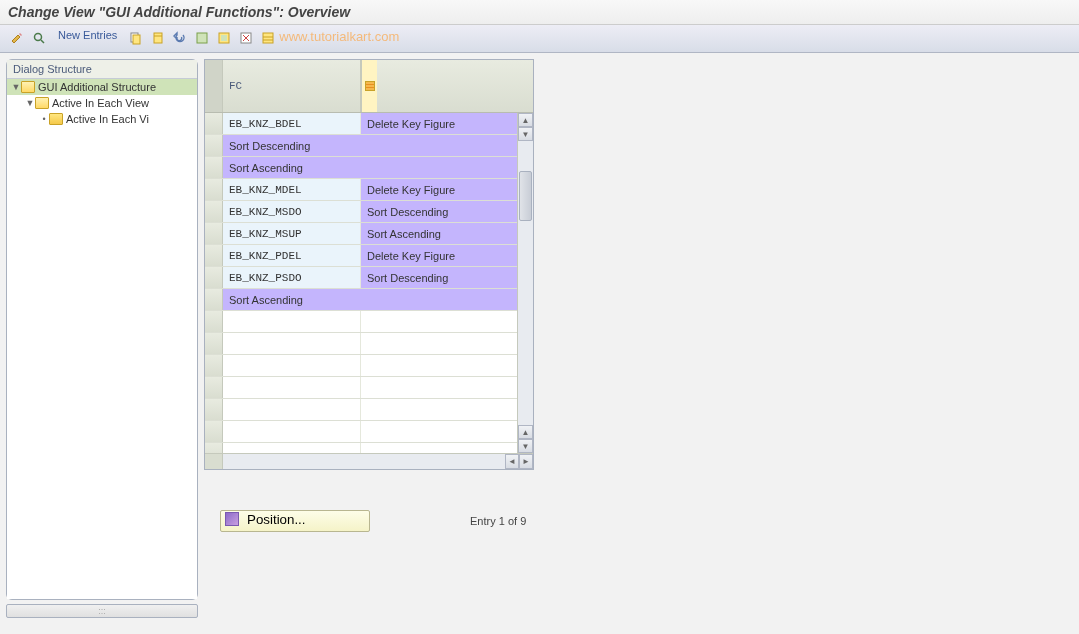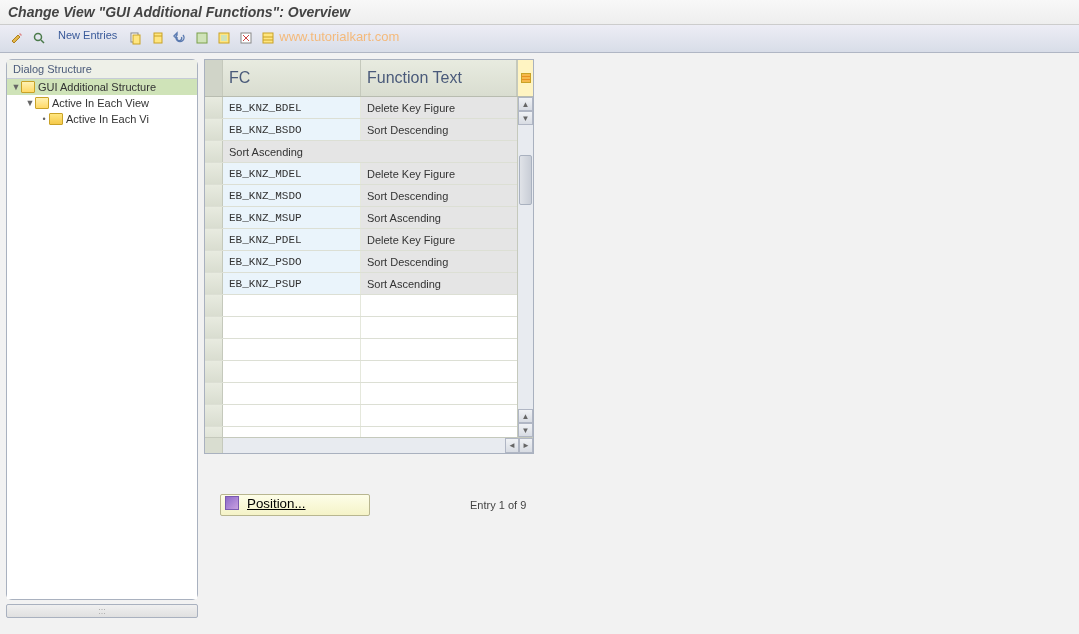--- a/index.html
+++ b/index.html
@@ -129,24 +129,25 @@
       background: #fff;
       display: flex;
       flex-direction: column;
     }
     .table-header {
       display: flex;
       background: linear-gradient(to bottom, #e8ebe0, #d9ddd0);
       border-bottom: 1px solid #b8bcb0;
     }
     .th {
-      padding: 9px 6px;
+      padding: 20px 6px;
       border-right: 1px solid #c5c9bc;
       color: #4a5a7a;
-      font-size: 16px;
+      font-size: 11px;
+      font-family: Liberation Mono, monospace;
     }
     .th-sel { width: 18px; background: #d0d4c8; }
     .th-fc { width: 138px; }
     .th-ft { flex: 1; }
     .th-cfg {
       width: 16px;
       background: #fff4c2;
       border-left: 1px solid #c5c9bc;
       display:flex;align-items:center;justify-content:center;
       cursor: pointer;
@@ -182,21 +183,21 @@
       background: #eaf4fb;
       height: 100%;
       display: flex;
       align-items: center;
       font-family: "Courier New", monospace;
       font-size: 11px;
     }
     .td-ft {
       flex: 1;
       padding: 0 6px;
-      background: #e5e5e5;
+      background: #c4b5fd;
       height: 100%;
       display: flex;
       align-items: center;
     }
     .trow.empty .td-fc, .trow.empty .td-ft { background: #fff; }
     .vscroll {
       width: 16px;
       background: #e8ebf0;
       border-left: 1px solid #c5c9bc;
       display: flex;
@@ -248,21 +249,20 @@
       display: inline-flex;
       align-items: center;
       height: 22px;
       background: linear-gradient(to bottom, #fdfde8, #f5f3c8);
       border: 1px solid #b8b690;
       border-radius: 2px;
       padding: 0 10px 4px 4px;
       gap: 8px;
       cursor: pointer;
       min-width: 150px;
-      text-decoration: underline;
     }
     .pos-icon {
       width: 14px; height: 14px;
       background: linear-gradient(135deg, #8c6ac9, #c9a0e0);
       border: 1px solid #7a5ab0;
     }
     .entry-text { color: #444; }
   </style>
 </head>
 <body>
@@ -353,35 +353,33 @@
         </div>
     </div>
     <div class="resize-handle">:::</div>
   </div>
 
   <div class="content">
     <div class="table-wrap">
       <div class="table-header">
         <div class="th th-sel"></div>
         <div class="th th-fc">FC</div>
-        <div class="th th-ft">Function Text</div>
         <div class="th-cfg">
             <div class="cfg-icon"></div>
           </div>
       </div>
       <div class="table-body">
         <div class="rows-area" id="rows-area">
             <div class="trow">
               <div class="td-sel"></div>
               <div class="td-fc">EB_KNZ_BDEL</div>
               <div class="td-ft">Delete Key Figure</div>
             </div>
             <div class="trow">
               <div class="td-sel"></div>
-              <div class="td-fc">EB_KNZ_BSDO</div>
               <div class="td-ft">Sort Descending</div>
             </div>
             <div class="trow">
               <div class="td-sel"></div>
               <div class="td-ft">Sort Ascending</div>
             </div>
             <div class="trow">
               <div class="td-sel"></div>
               <div class="td-fc">EB_KNZ_MDEL</div>
               <div class="td-ft">Delete Key Figure</div>
@@ -401,21 +399,20 @@
               <div class="td-fc">EB_KNZ_PDEL</div>
               <div class="td-ft">Delete Key Figure</div>
             </div>
             <div class="trow">
               <div class="td-sel"></div>
               <div class="td-fc">EB_KNZ_PSDO</div>
               <div class="td-ft">Sort Descending</div>
             </div>
             <div class="trow">
               <div class="td-sel"></div>
-              <div class="td-fc">EB_KNZ_PSUP</div>
               <div class="td-ft">Sort Ascending</div>
             </div>
             <div class="trow empty">
               <div class="td-sel"></div>
               <div class="td-fc"></div>
               <div class="td-ft"></div>
             </div>
             <div class="trow empty">
               <div class="td-sel"></div>
               <div class="td-fc"></div>

